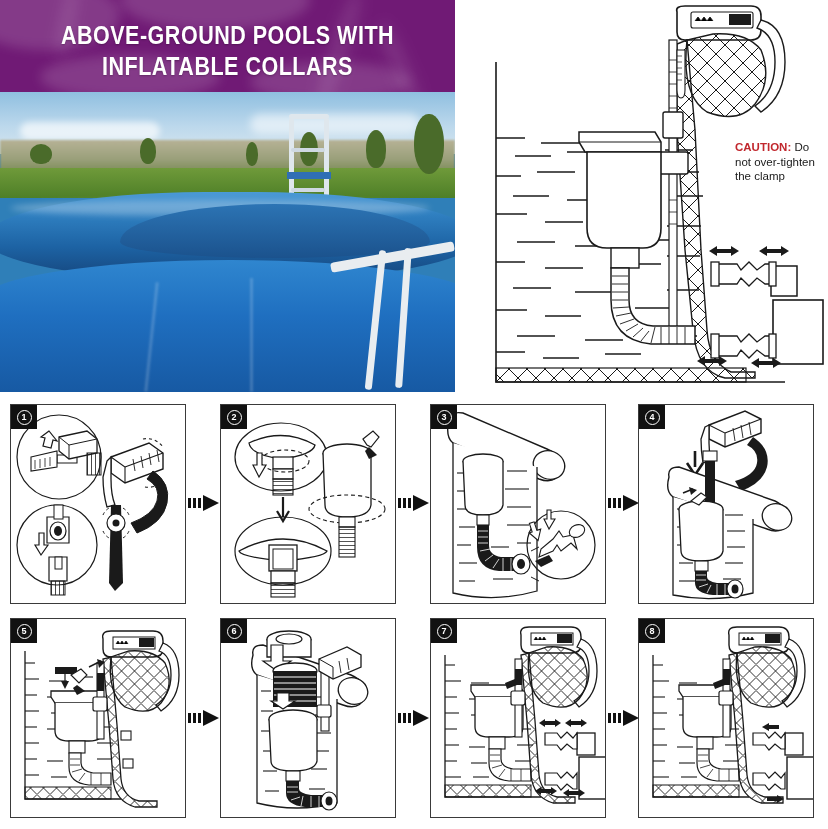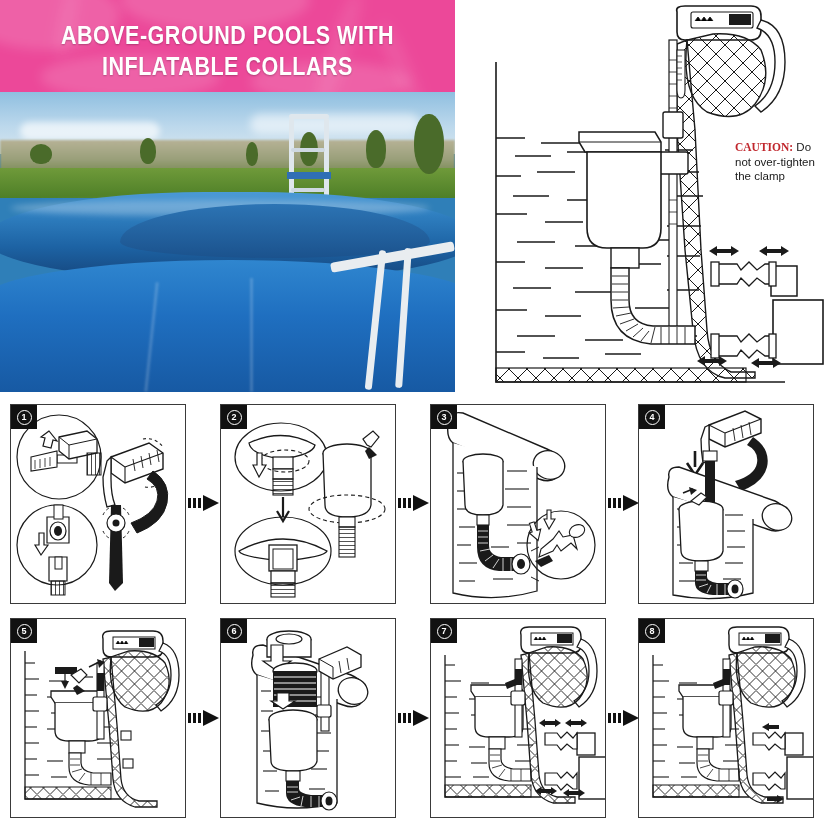--- a/index.html
+++ b/index.html
@@ -7,21 +7,21 @@
     width: 828px; height: 829px;
     background:#ffffff;
     font-family:"Liberation Sans", sans-serif;
     overflow:hidden;
     position:relative;
   }
 
   
   #header-banner{
     position:absolute; left:0; top:0; width:548px; height:94px;
-    background:#ec4899;
+    background:#701a75;
     overflow:hidden;
   }
   .caustic{ position:absolute; border-radius:50%; background:rgba(255,255,255,.14); filter:blur(6px); }
   .caustic2{ position:absolute; background:rgba(255,255,255,.10); filter:blur(7px); }
   #header-title{
     position:absolute; left:0; top:20px; width:455px;
     text-align:center;
     color:#fff;
     font-family:"Liberation Sans Narrow","Liberation Sans",sans-serif;
     font-weight:bold;
@@ -65,21 +65,21 @@
   #ph-rail-band{position:absolute;left:0;top:58px;width:44px;height:7px;background:#2f6fb5;}
   .ph-pipe{position:absolute;background:#e9edf0;border-radius:3px;}
 
   
   #main-diagram{position:absolute;left:455px;top:0;width:373px;height:395px;background:#fff;}
   #caution-text{
     position:absolute;left:735px;top:140px;width:92px;
     font-size:11.5px;line-height:14.5px;color:#1a1a1a;
     font-family:"Liberation Sans Narrow","Liberation Sans",sans-serif;
   }
-  #caution-word{color:#c1272d;font-weight:bold;font-family:Liberation Serif, serif;}
+  #caution-word{color:#c1272d;font-weight:bold;}
 
   
   .step-panel{
     position:absolute;border:1.4px solid #3a3a3a;background:#fff;overflow:hidden;
   }
   .step-badge{
     position:absolute;left:0;top:0;width:26px;height:24px;background:#111;
     display:flex;align-items:center;justify-content:center;z-index:5;
   }
   .step-badge span{

